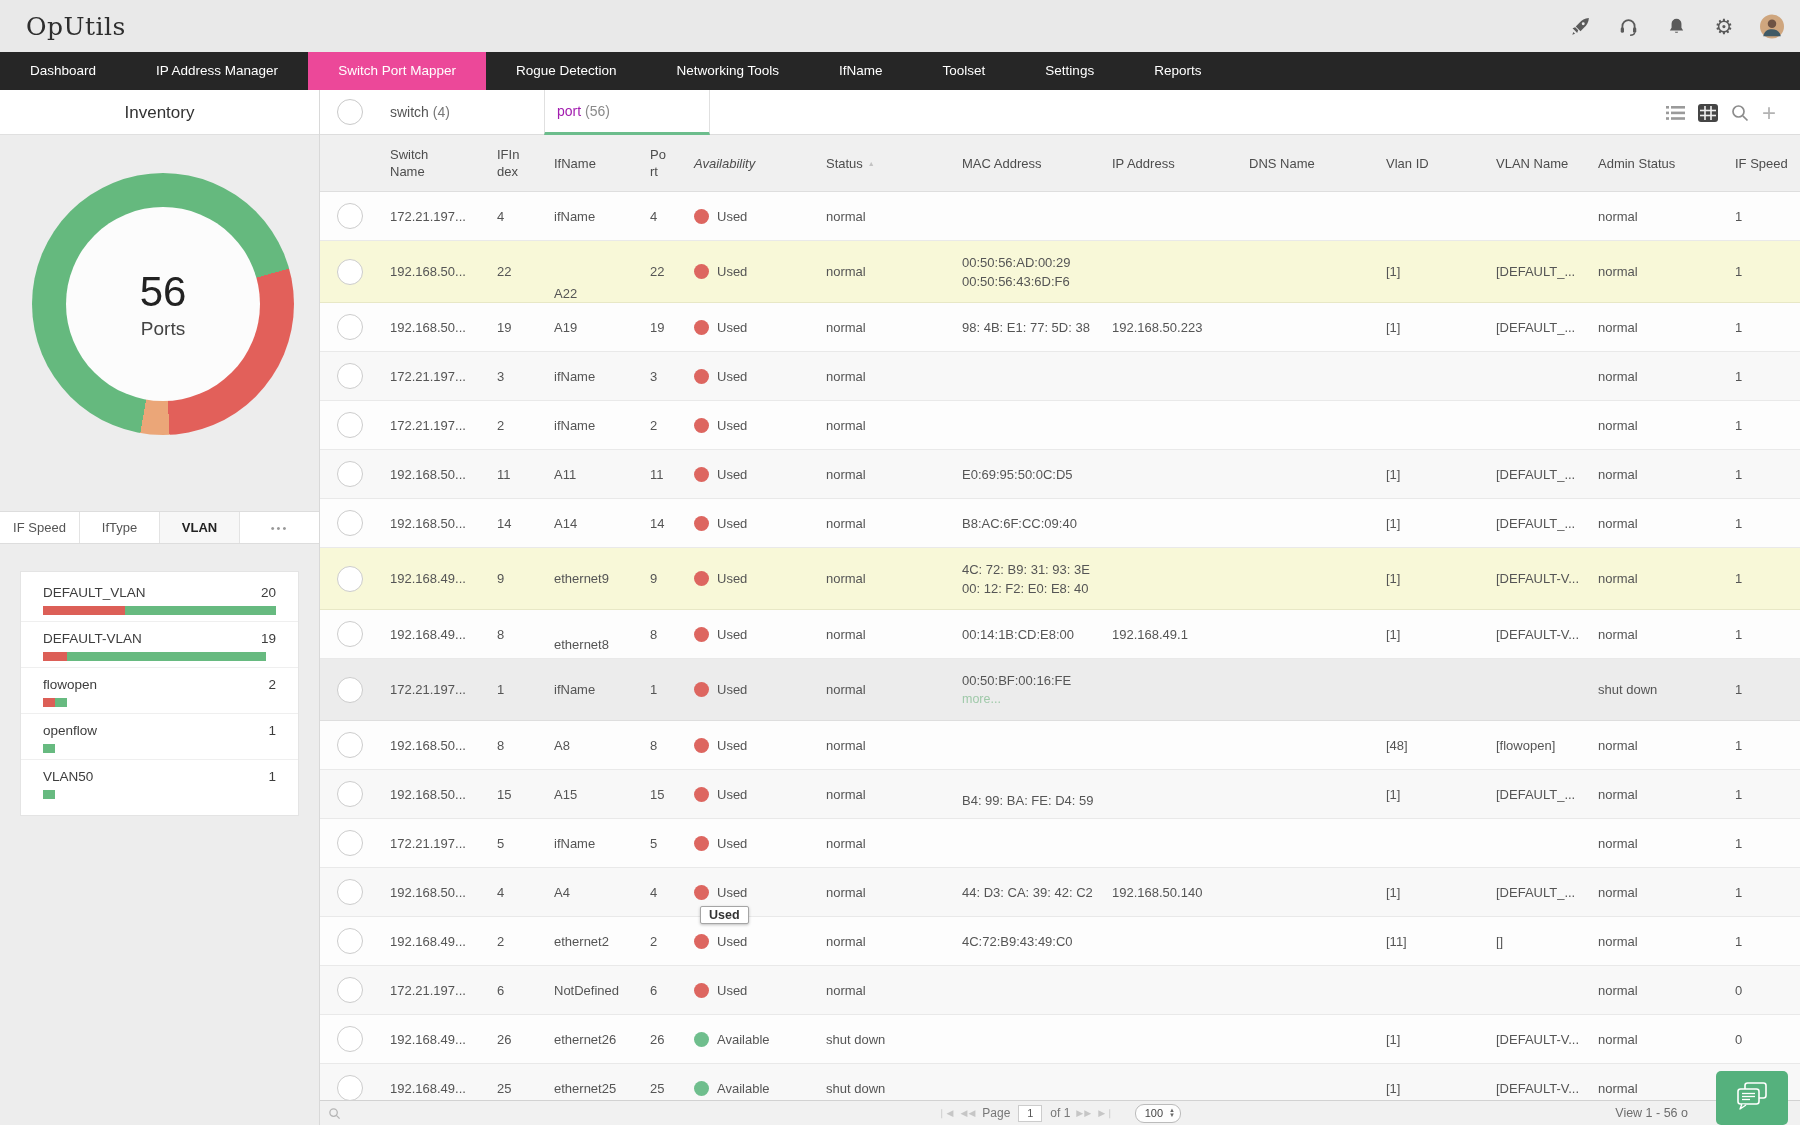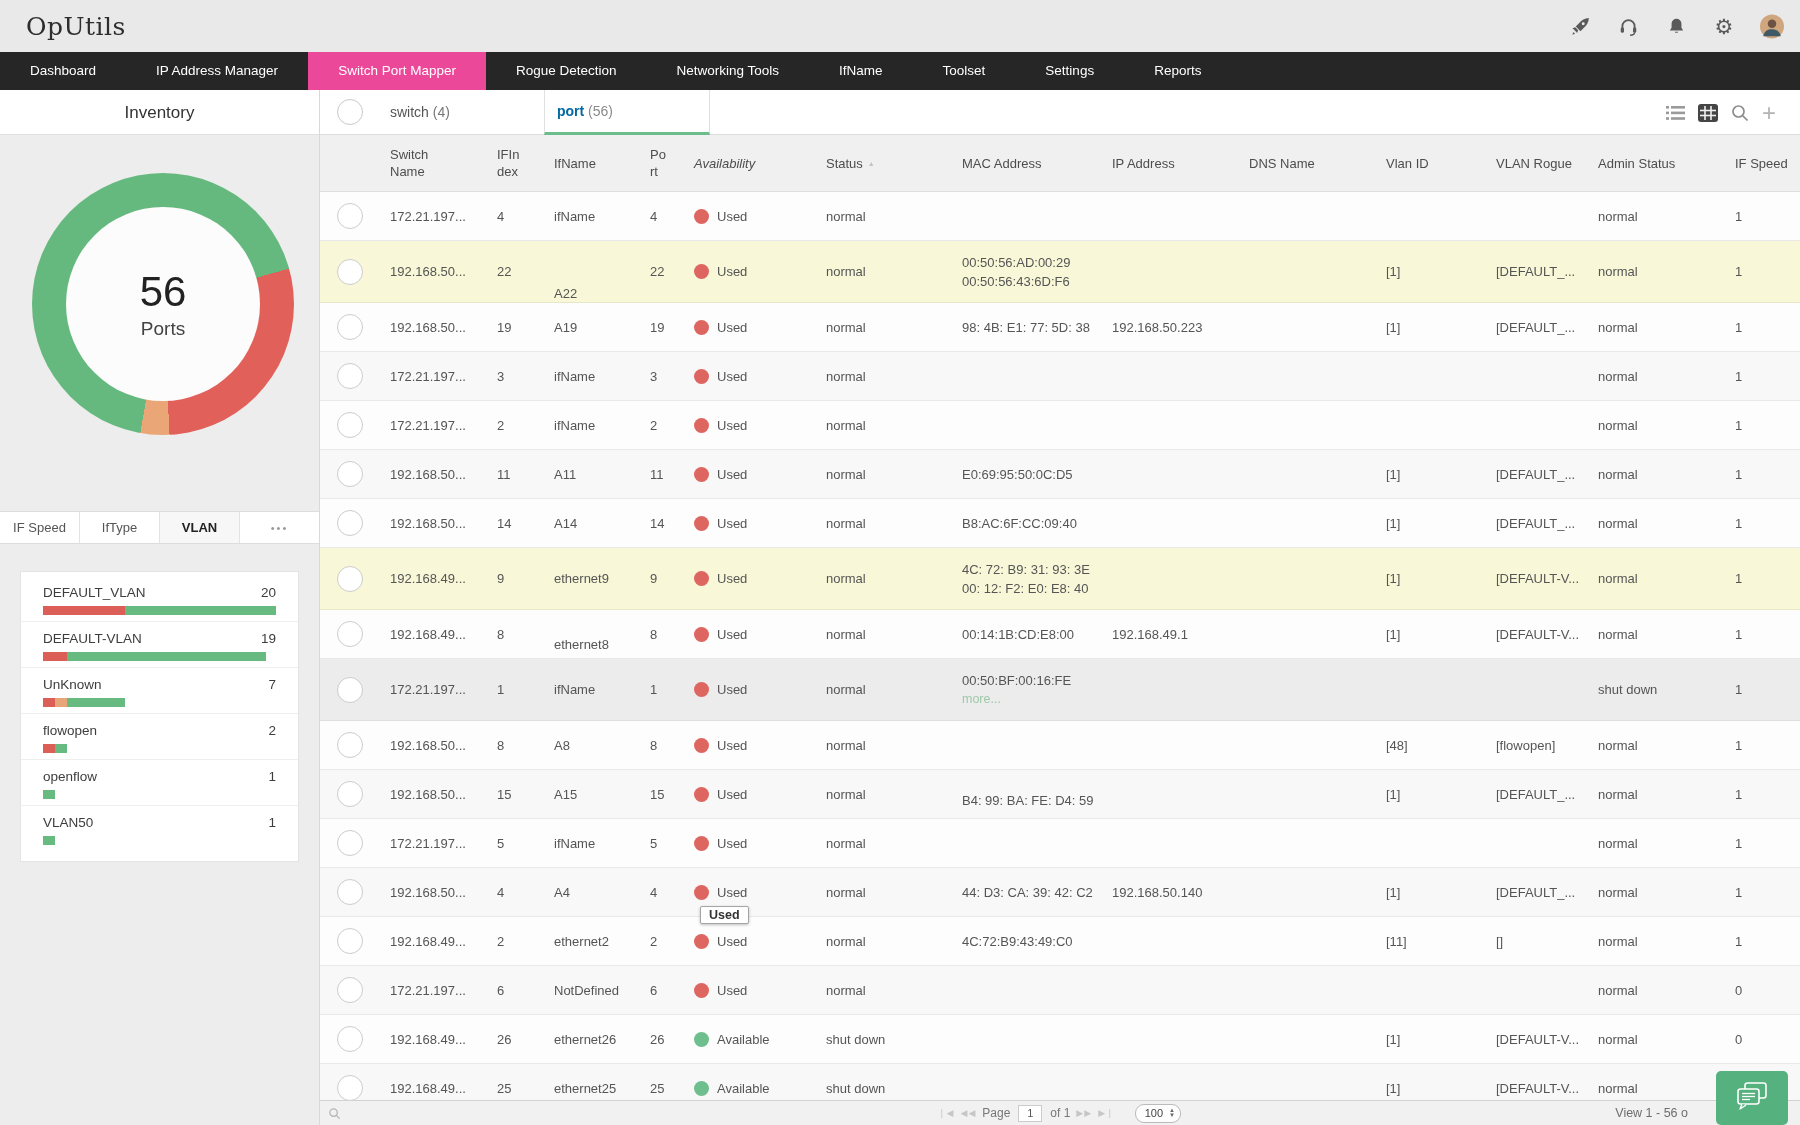--- a/index.html
+++ b/index.html
@@ -47,21 +47,21 @@
 
   
   .tabbar { height:45px; border-bottom:1px solid #ddd; position:relative; background:#fff; }
   .tab-radio { position:absolute; left:17px; top:9px; width:26px; height:26px; border:1px solid #c9c9c9;
                border-radius:50%; background:#fff; cursor:pointer; }
   .tab-switch { position:absolute; left:70px; top:0; line-height:45px; font-size:14px; color:#555; cursor:pointer; }
   .tab-switch .cnt { color:#777; }
   .tab-port { position:absolute; left:224px; top:0; width:166px; height:45px; background:#fff;
               border-left:1px solid #e0e0e0; border-right:1px solid #e0e0e0; border-bottom:3px solid #6cbd8c;
               line-height:42px; padding-left:12px; font-size:14px; cursor:pointer; }
-  .tab-port .lbl { font-weight:bold; color:#0369a1; }
+  .tab-port .lbl { font-weight:normal; color:#a21caf; }
   .tab-port .cnt { color:#8a8a8a; }
   .tab-tools { position:absolute; right:24px; top:0; height:45px; display:flex; align-items:center; gap:13px; }
   .tab-tools .ti { cursor:pointer; display:flex; align-items:center; justify-content:center; }
   .plus-glyph { font-size:24px; color:#b3b3b3; font-weight:300; line-height:20px; }
 
   
   .thead { display:flex; height:57px; background:#f0f0f0; border-bottom:1px solid #dedede;
            align-items:center; min-width:1505px; }
   .th { font-size:13px; color:#4d4d4d; line-height:17px; padding-left:10px; white-space:pre-line; flex:none; }
   .sort-ic { font-size:7px; color:#c3c3c3; margin-left:5px; vertical-align:2px; }
@@ -190,31 +190,20 @@
             <span>DEFAULT-VLAN</span>
             <span>19</span>
           </div>
           <div class="vlan-bar">
             <span class="vlan-seg" style="width: 23.5px; background: rgb(220, 95, 87);"></span>
             <span class="vlan-seg" style="width: 199.75px; background: rgb(103, 186, 128);"></span>
           </div>
         </div>
         <div class="vlan-item">
           <div class="vlan-head">
-            <span>UnKnown</span>
-            <span>7</span>
-          </div>
-          <div class="vlan-bar">
-            <span class="vlan-seg" style="width: 11.75px; background: rgb(220, 95, 87);"></span>
-            <span class="vlan-seg" style="width: 11.75px; background: rgb(232, 166, 120);"></span>
-            <span class="vlan-seg" style="width: 58.75px; background: rgb(103, 186, 128);"></span>
-          </div>
-        </div>
-        <div class="vlan-item">
-          <div class="vlan-head">
             <span>flowopen</span>
             <span>2</span>
           </div>
           <div class="vlan-bar">
             <span class="vlan-seg" style="width: 11.75px; background: rgb(220, 95, 87);"></span>
             <span class="vlan-seg" style="width: 11.75px; background: rgb(103, 186, 128);"></span>
           </div>
         </div>
         <div class="vlan-item">
           <div class="vlan-head">
@@ -292,21 +281,21 @@
 dex</div>
         <div class="th" style="width: 96px;">IfName</div>
         <div class="th" style="width: 44px;">Po
 rt</div>
         <div class="th" style="width: 132px; font-style: italic;">Availability</div>
         <div class="th" style="width: 136px;">Status<span class="sort-ic">▲</span></div>
         <div class="th" style="width: 150px;">MAC Address</div>
         <div class="th" style="width: 137px;">IP Address</div>
         <div class="th" style="width: 137px;">DNS Name</div>
         <div class="th" style="width: 110px;">Vlan ID</div>
-        <div class="th" style="width: 102px;">VLAN Rogue</div>
+        <div class="th" style="width: 102px;">VLAN Name</div>
         <div class="th" style="width: 137px;">Admin Status</div>
         <div class="th" style="width: 100px;">IF Speed</div>
       </div>
     <div class="tbody">
         <div class="trow">
           <div class="td" style="width: 60px; padding-left: 0px;"><div class="row-radio"></div></div>
           <div class="td" style="width: 107px;">172.21.197...</div>
           <div class="td" style="width: 57px;">4</div>
           <div class="td" style="width: 96px;">ifName</div>
           <div class="td" style="width: 44px;">4</div>

